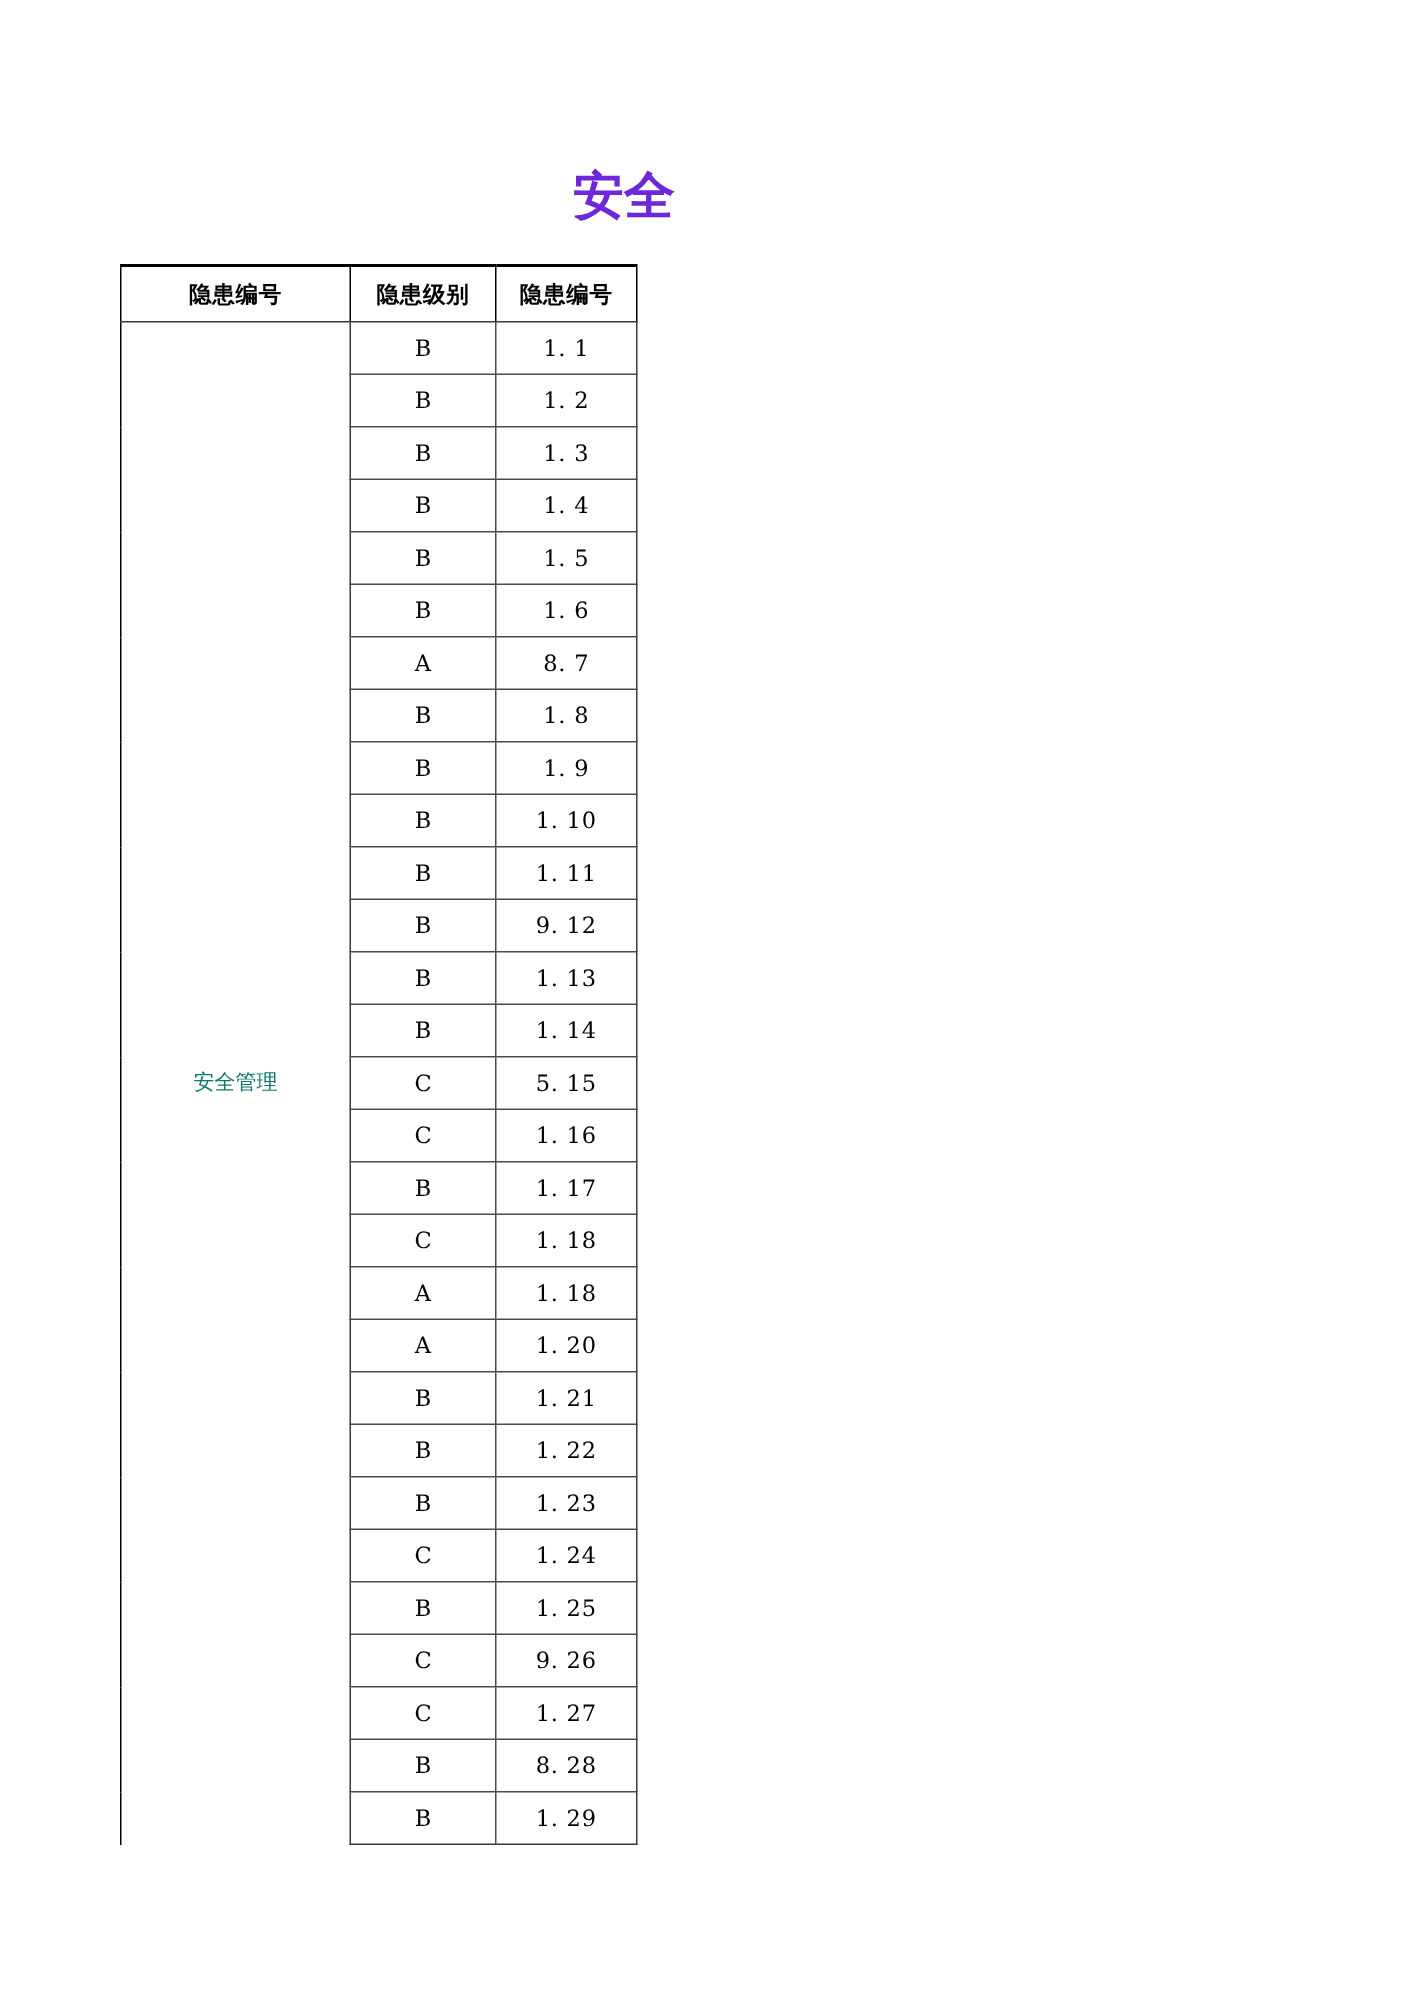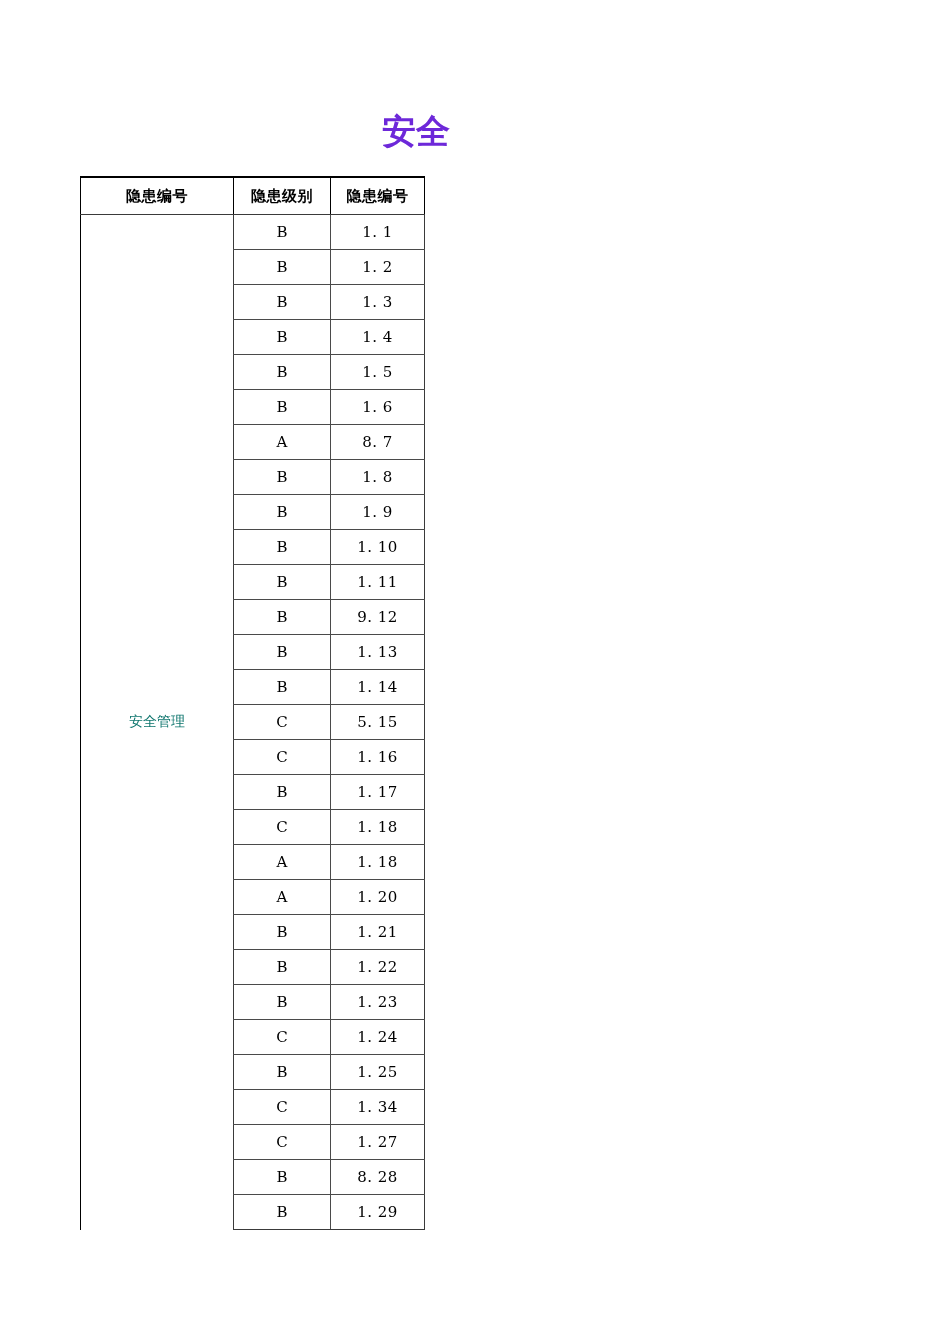--- a/index.html
+++ b/index.html
@@ -215,21 +215,21 @@
         <tr class="data-row">
           <td class="level-cell">C</td>
           <td class="code-cell"><span class="code-text">1. 24</span></td>
         </tr>
         <tr class="data-row">
           <td class="level-cell">B</td>
           <td class="code-cell"><span class="code-text">1. 25</span></td>
         </tr>
         <tr class="data-row">
           <td class="level-cell">C</td>
-          <td class="code-cell"><span class="code-text">1. 34</span></td>
+          <td class="code-cell"><span class="code-text">9. 26</span></td>
         </tr>
         <tr class="data-row">
           <td class="level-cell">C</td>
           <td class="code-cell"><span class="code-text">1. 27</span></td>
         </tr>
         <tr class="data-row">
           <td class="level-cell">B</td>
           <td class="code-cell"><span class="code-text">8. 28</span></td>
         </tr>
         <tr class="data-row">

